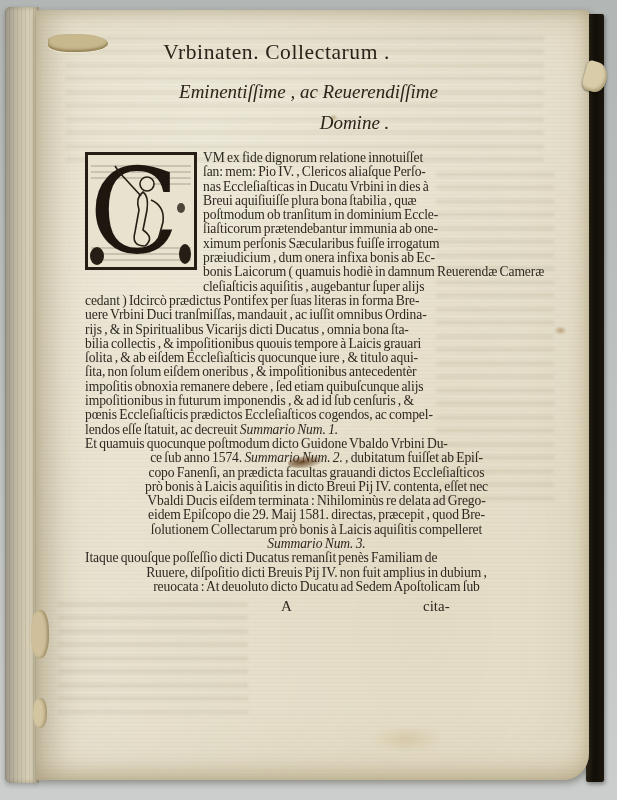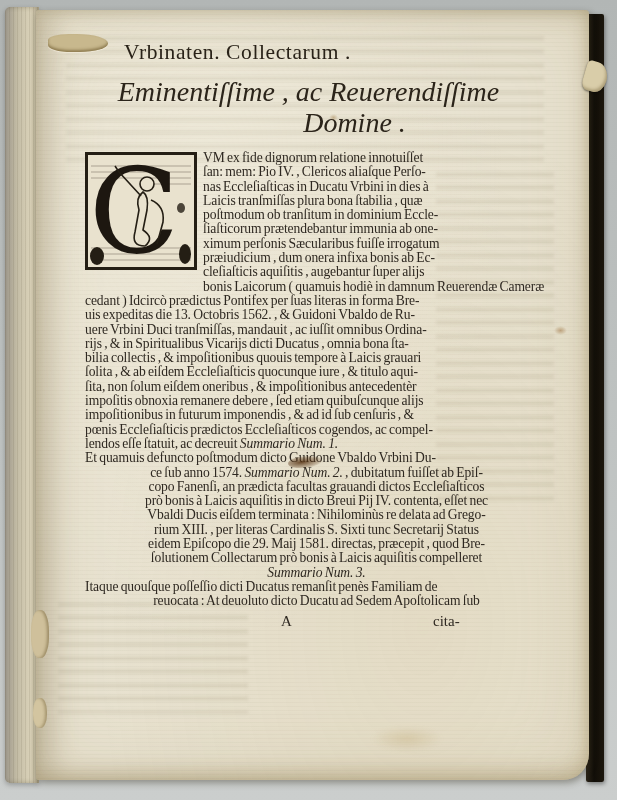--- a/index.html
+++ b/index.html
@@ -76,37 +76,37 @@
     border-radius:45%;box-shadow:inset -2px 0 3px rgba(95,78,38,.4);}
   .dogear{
     position:absolute;left:584px;top:62px;width:23px;height:30px;
     background:#d9cda9;border-radius:20% 62% 50% 32%;transform:rotate(16deg);
     box-shadow:0 1px 2px rgba(0,0,0,.45), inset -2px -2px 3px rgba(110,92,50,.4);
   }
 
   
   .content{position:absolute;left:49px;top:30px;width:447px;box-sizing:border-box;color:#2e2821;}
   .title{
-    font-size:21.5px;letter-spacing:.6px;white-space:nowrap;text-align:center;
+    font-size:21.5px;letter-spacing:.6px;white-space:nowrap;text-align:right;
     box-sizing:border-box;width:100%;padding-right:142px;color:#292218;
   }
-  .salut{font-style:italic;font-size:28px;line-height:31px;margin-top:11px;text-align:center;color:#2b241a;}
+  .salut{font-style:italic;font-size:19px;line-height:31px;margin-top:11px;text-align:center;color:#2b241a;}
   .salut .l2{box-sizing:border-box;padding-left:92px;}
   .body-text{
     margin-top:13px;font-size:13.6px;line-height:14.3px;color:#2e2821;
     letter-spacing:-0.1px;word-spacing:-1px;
   }
   .para{margin:0;}
   .line{white-space:nowrap;font-family:Liberation Serif, serif;}
   .hang{padding-left:16px;text-align:center;}
   .it{font-style:italic;}
   .drop-float{float:left;width:112px;height:139px;margin:1px 6px 0 0;}
   .sig-row{position:relative;height:18px;margin-top:4px;font-size:15px;}
   .sig-row .sig{position:absolute;left:196px;}
-  .sig-row .catch{position:absolute;left:348px;}
+  .sig-row .catch{position:absolute;left:338px;}
 </style>
 </head>
 <body>
 
 <div class="scene">
   <div class="under-pages"></div>
   <div class="board"></div>
 
   <div class="page">
     <div class="ghost ghost-top"></div>
@@ -149,52 +149,51 @@
               <ellipse cx="100" cy="102" rx="6" ry="10"></ellipse>
               <ellipse cx="96" cy="56" rx="4" ry="5" opacity="0.8"></ellipse>
             </g>
           </svg>
         </div>
 
       <div class="para">
             <div class="line"><span>VM ex fide dignorum relatione innotuiſſet</span></div>
             <div class="line"><span>ſan: mem: Pio IV. , Clericos aliaſque Perſo-</span></div>
             <div class="line"><span>nas Eccleſiaſticas in Ducatu Vrbini in dies à</span></div>
-            <div class="line"><span>Laicis tranſmiſſas plura bona ſtabilia , quæ</span></div>
+            <div class="line"><span>Breui aquiſiuiſſe plura bona ſtabilia , quæ</span></div>
             <div class="line"><span>poſtmodum ob tranſitum in dominium Eccle-</span></div>
             <div class="line"><span>ſiaſticorum prætendebantur immunia ab one-</span></div>
             <div class="line"><span>ximum perſonis Sæcularibus fuiſſe irrogatum</span></div>
             <div class="line"><span>præiudicium , dum onera infixa bonis ab Ec-</span></div>
+            <div class="line"><span>bonis Laicorum ( quamuis hodiè in damnum Reuerendæ Cameræ</span></div>
             <div class="line"><span>cleſiaſticis aquiſitis , augebantur ſuper alijs</span></div>
-            <div class="line"><span>bonis Laicorum ( quamuis hodiè in damnum Reuerendæ Cameræ</span></div>
             <div class="line"><span>cedant ) Idcircò prædictus Pontifex per ſuas literas in forma Bre-</span></div>
-            <div class="line"><span>uis expeditas die 13. Octobris 1562. , &amp; Guidoni Vbaldo de Ru-</span></div>
             <div class="line"><span>uere Vrbini Duci tranſmiſſas, mandauit , ac iuſſit omnibus Ordina-</span></div>
             <div class="line"><span>rijs , &amp; in Spiritualibus Vicarijs dicti Ducatus , omnia bona ſta-</span></div>
             <div class="line"><span>bilia collectis , &amp; impoſitionibus quouis tempore à Laicis grauari</span></div>
             <div class="line"><span>ſolita , &amp; ab eiſdem Eccleſiaſticis quocunque iure , &amp; titulo aqui-</span></div>
             <div class="line"><span>ſita, non ſolum eiſdem oneribus , &amp; impoſitionibus antecedentèr</span></div>
             <div class="line"><span>impoſitis obnoxia remanere debere , ſed etiam quibuſcunque alijs</span></div>
             <div class="line"><span>impoſitionibus in futurum imponendis , &amp; ad id ſub cenſuris , &amp;</span></div>
             <div class="line"><span>pœnis Eccleſiaſticis prædictos Eccleſiaſticos cogendos, ac compel-</span></div>
             <div class="line"><span>lendos eſſe ſtatuit, ac decreuit </span><span class="it">Summario Num. 1.</span></div>
           </div>
           <div class="para">
-            <div class="line"><span>Et quamuis defuncto poſtmodum dicto Guidone Vbaldo Vrbini Du-</span></div>
+            <div class="line"><span>Et quamuis quocunque poſtmodum dicto Guidone Vbaldo Vrbini Du-</span></div>
             <div class="line hang"><span>ce ſub anno 1574. </span><span class="it">Summario Num. 2.</span><span> , dubitatum fuiſſet ab Epiſ-</span></div>
             <div class="line hang"><span>copo Fanenſi, an prædicta facultas grauandi dictos Eccleſiaſticos</span></div>
             <div class="line hang"><span>prò bonis à Laicis aquiſitis in dicto Breui Pij IV. contenta, eſſet nec</span></div>
             <div class="line hang"><span>Vbaldi Ducis eiſdem terminata :  Nihilominùs re delata ad Grego-</span></div>
-            <div class="line hang"><span>rium XIII. , per literas Cardinalis S. Sixti tunc Secretarij Status</span></div>
             <div class="line hang"><span>eidem Epiſcopo die 29. Maij 1581. directas, præcepit , quod Bre-</span></div>
             <div class="line hang"><span>ſolutionem Collectarum prò bonis à Laicis aquiſitis compelleret</span></div>
             <div class="line hang"><span class="it">Summario Num. 3.</span></div>
           </div>
           <div class="para">
             <div class="line"><span>Itaque quouſque poſſeſſio dicti Ducatus remanſit penès Familiam de</span></div>
+            <div class="line hang"><span>Ruuere, diſpoſitio dicti Breuis Pij IV. non fuit amplius in dubium ,</span></div>
             <div class="line hang"><span>reuocata :  At deuoluto dicto Ducatu ad Sedem Apoſtolicam ſub</span></div>
           </div>
         </div>
 
       <div class="sig-row">
         <span class="sig">A</span>
         <span class="catch">cita-</span>
       </div>
     </div>
 

